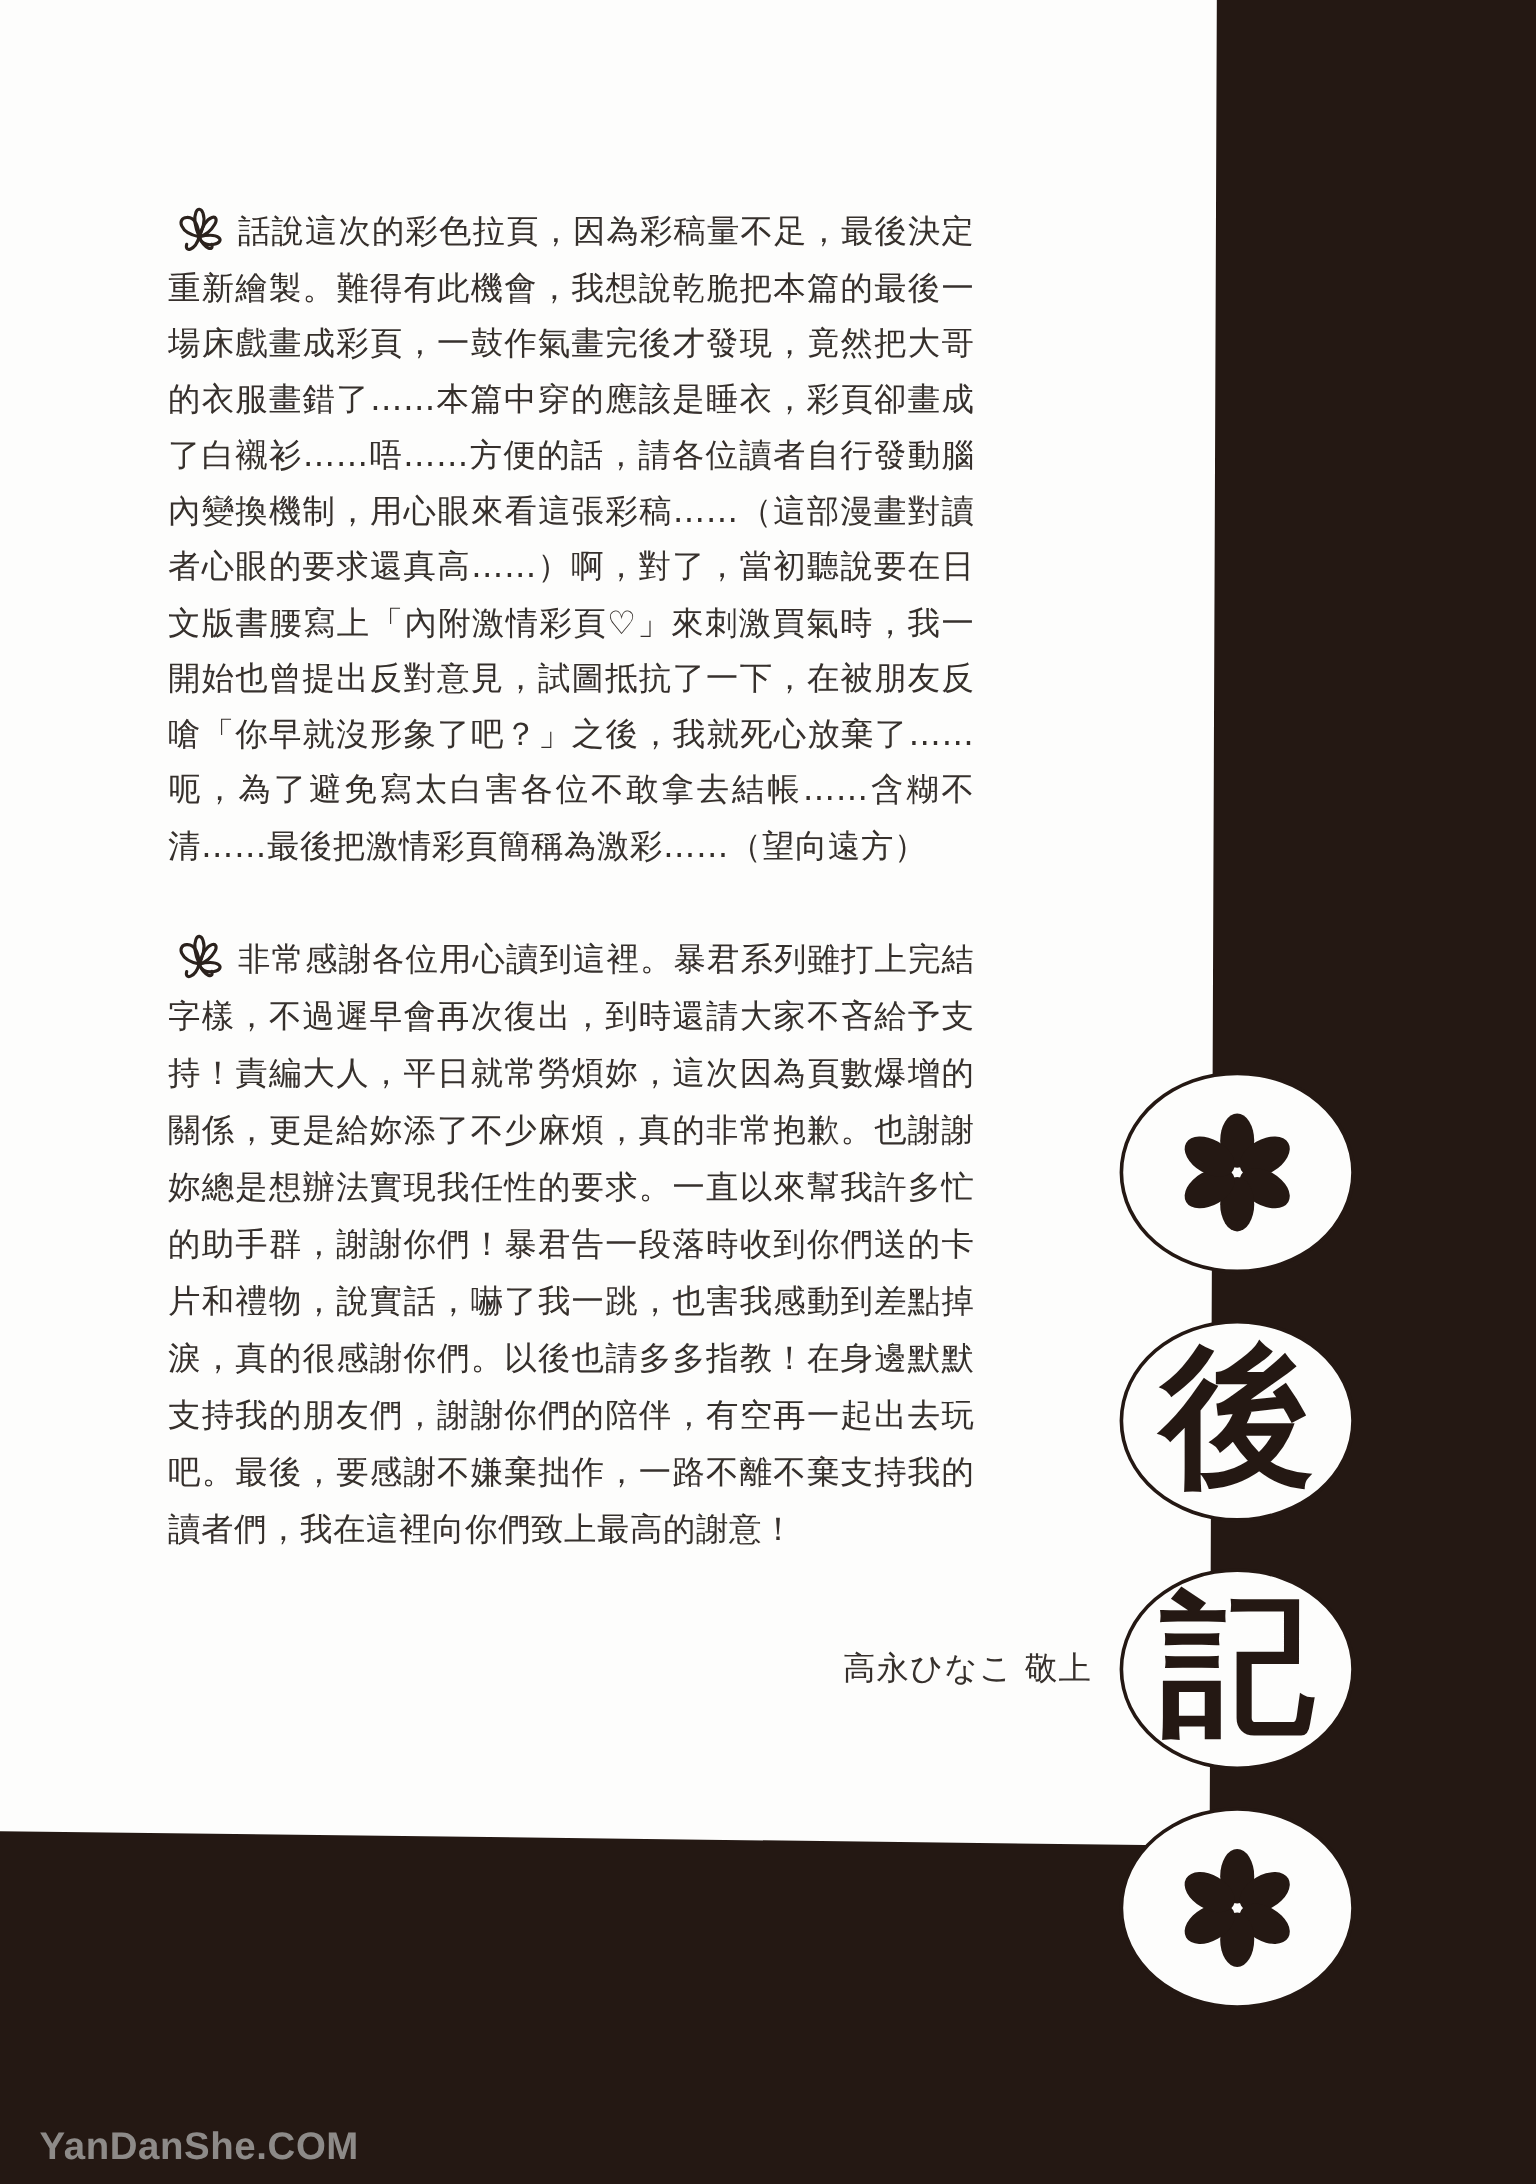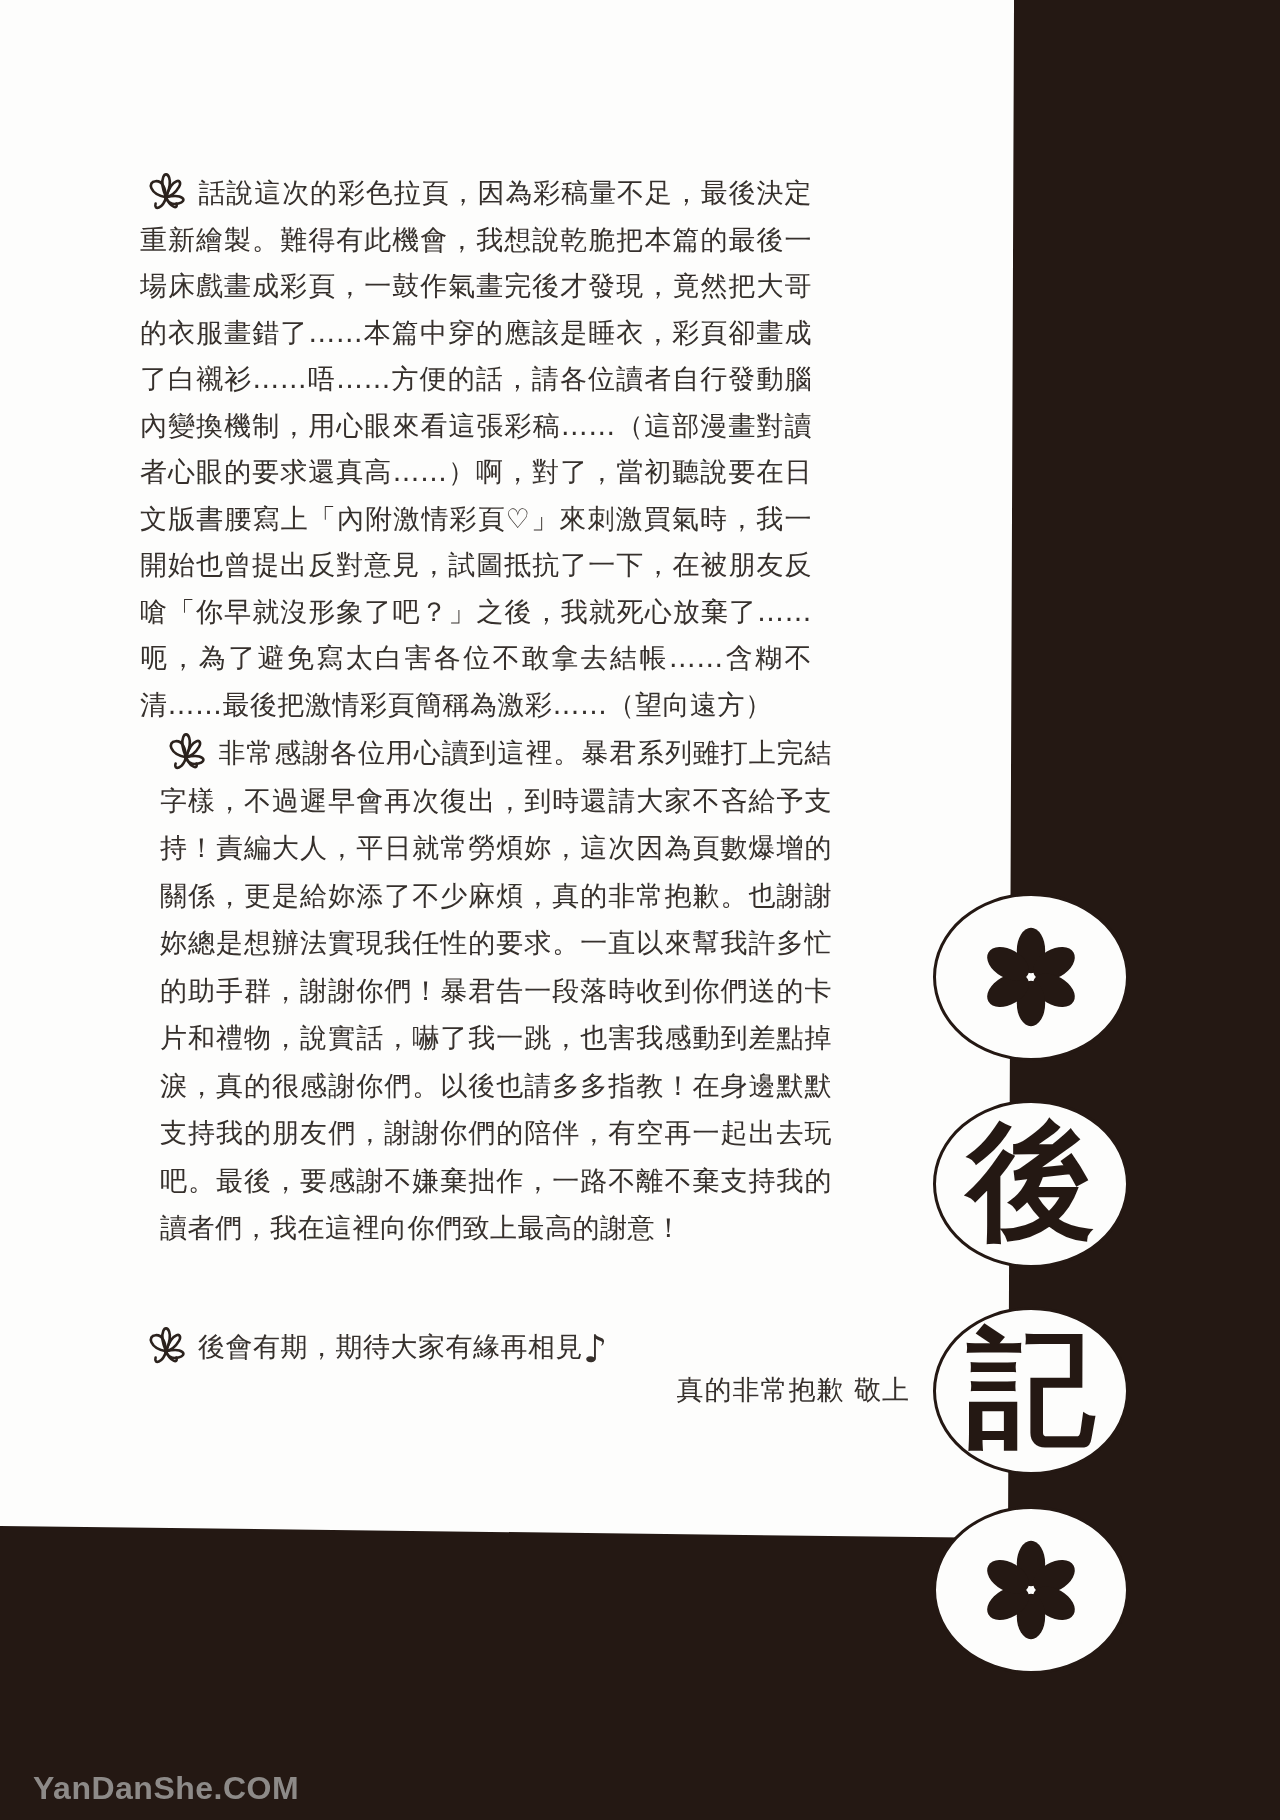--- a/index.html
+++ b/index.html
@@ -16,21 +16,21 @@
     clip-path:polygon(79.22% 0%, 100% 0%, 100% 100%, 0% 100%, 0% 83.85%, 78.75% 84.51%);
   }
 
   
   .para{
     position:absolute;left:140px;width:672px;z-index:2;
     color:#36302c;font-size:27px;letter-spacing:.5px;
     text-align:justify;line-height:46.5px;
   }
   .para.p1{top:166px;}
-  .para.p2{top:726px;line-height:47.5px;margin-left:20px;}
+  .para.p2{top:772px;line-height:47.5px;}
   .para.p3{top:1320px;text-align:left;}
   .bfly{
     display:inline-block;width:52px;height:46px;margin-right:6px;
     vertical-align:-10px;color:#2b221d;
   }
   .note{font-size:38px;line-height:0;vertical-align:-6px;color:#36302c;}
 
   .signature{
     position:absolute;left:540px;top:1372px;width:370px;z-index:2;
     color:#36302c;font-size:27px;letter-spacing:1px;text-align:right;
@@ -88,36 +88,22 @@
           <path d="M50 60 C34 22 50 6 56 22 C61 36 54 50 50 60Z"></path>
           <path d="M50 60 C62 20 84 24 75 40 C68 52 58 58 50 60Z"></path>
           <path d="M50 60 C84 52 92 68 74 72 C60 75 52 68 50 60Z"></path>
           <path d="M50 60 C44 82 26 86 30 72"></path>
           <path d="M50 60 C58 80 74 84 70 72"></path>
         </g>
       </svg>
     </span><span>非常感謝各位用心讀到這裡。暴君系列雖打上完結字樣，不過遲早會再次復出，到時還請大家不吝給予支持！責編大人，平日就常勞煩妳，這次因為頁數爆增的關係，更是給妳添了不少麻煩，真的非常抱歉。也謝謝妳總是想辦法實現我任性的要求。一直以來幫我許多忙的助手群，謝謝你們！暴君告一段落時收到你們送的卡片和禮物，說實話，嚇了我一跳，也害我感動到差點掉淚，真的很感謝你們。以後也請多多指教！在身邊默默支持我的朋友們，謝謝你們的陪伴，有空再一起出去玩吧。最後，要感謝不嫌棄拙作，一路不離不棄支持我的讀者們，我在這裡向你們致上最高的謝意！</span>
   </div>
 
-  <div class="para p3">
-    <span class="bfly">
-      <svg viewBox="0 0 100 88" width="52" height="46">
-        <g fill="none" stroke="currentColor" stroke-width="5" stroke-linecap="round">
-          <path d="M50 60 C18 54 14 30 30 29 C44 28 49 44 50 60Z"></path>
-          <path d="M50 60 C34 22 50 6 56 22 C61 36 54 50 50 60Z"></path>
-          <path d="M50 60 C62 20 84 24 75 40 C68 52 58 58 50 60Z"></path>
-          <path d="M50 60 C84 52 92 68 74 72 C60 75 52 68 50 60Z"></path>
-          <path d="M50 60 C44 82 26 86 30 72"></path>
-          <path d="M50 60 C58 80 74 84 70 72"></path>
-        </g>
-      </svg>
-    </span><span>後會有期，期待大家有緣再相見</span><span class="note">♪</span>
-  </div>
 
-  <div class="signature">真的非常抱歉 敬上</div>
+  <div class="signature">高永ひなこ 敬上</div>
 
   <div class="badge b1">
     <span class="flower">
       <svg viewBox="-55 -55 110 110" width="104" height="104">
         <g fill="currentColor">
           <ellipse cx="0" cy="-28" rx="15" ry="24"></ellipse>
           <ellipse cx="0" cy="-28" rx="15" ry="24" transform="rotate(60)"></ellipse>
           <ellipse cx="0" cy="-28" rx="15" ry="24" transform="rotate(120)"></ellipse>
           <ellipse cx="0" cy="-28" rx="15" ry="24" transform="rotate(180)"></ellipse>
           <ellipse cx="0" cy="-28" rx="15" ry="24" transform="rotate(240)"></ellipse>

